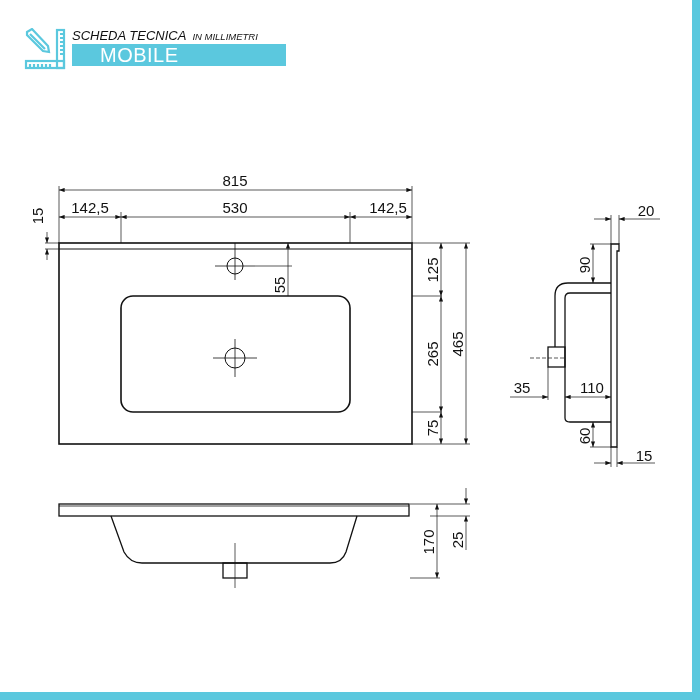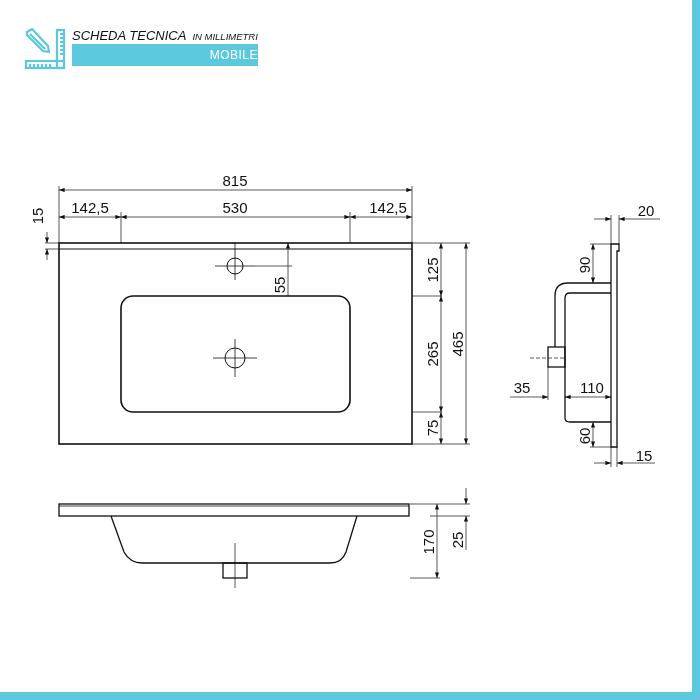--- a/index.html
+++ b/index.html
@@ -4,21 +4,21 @@
 <style>
   html, body { margin:0; padding:0; background:#fff; }
   body { width:700px; height:700px; position:relative; overflow:hidden; font-family:"Liberation Sans", sans-serif; }
   .frame-right { position:absolute; left:692px; top:0; width:8px; height:700px; background:#5bc8de; }
   .frame-bottom { position:absolute; left:0; top:692px; width:700px; height:8px; background:#5bc8de; }
   .header { position:absolute; left:24px; top:26px; }
   .logo-icon { position:absolute; left:0; top:2px; width:42px; height:42px; }
   .title { position:absolute; left:48px; top:0; white-space:nowrap; font-style:italic; color:#111; }
   .title .main { font-size:13px; }
   .title .sub { font-size:9.5px; margin-left:6px; }
-  .banner { position:absolute; left:48px; top:18px; width:186px; height:22px; background:#5bc8de; color:#fff; font-size:12px; text-align:right; line-height:22px; letter-spacing:0.5px; }
+  .banner { position:absolute; left:48px; top:18px; width:186px; height:22px; background:#5bc8de; color:#fff; font-size:20px; text-align:left; line-height:22px; letter-spacing:0.5px;padding-left:28px; }
   svg.drawing { position:absolute; left:0; top:0; }
   .dim { font-family:"Liberation Sans", sans-serif; font-size:15px; fill:#111; }
 </style>
 </head>
 <body>
 
 <div class="frame-right"></div>
 <div class="frame-bottom"></div>
 
 <div class="header">

